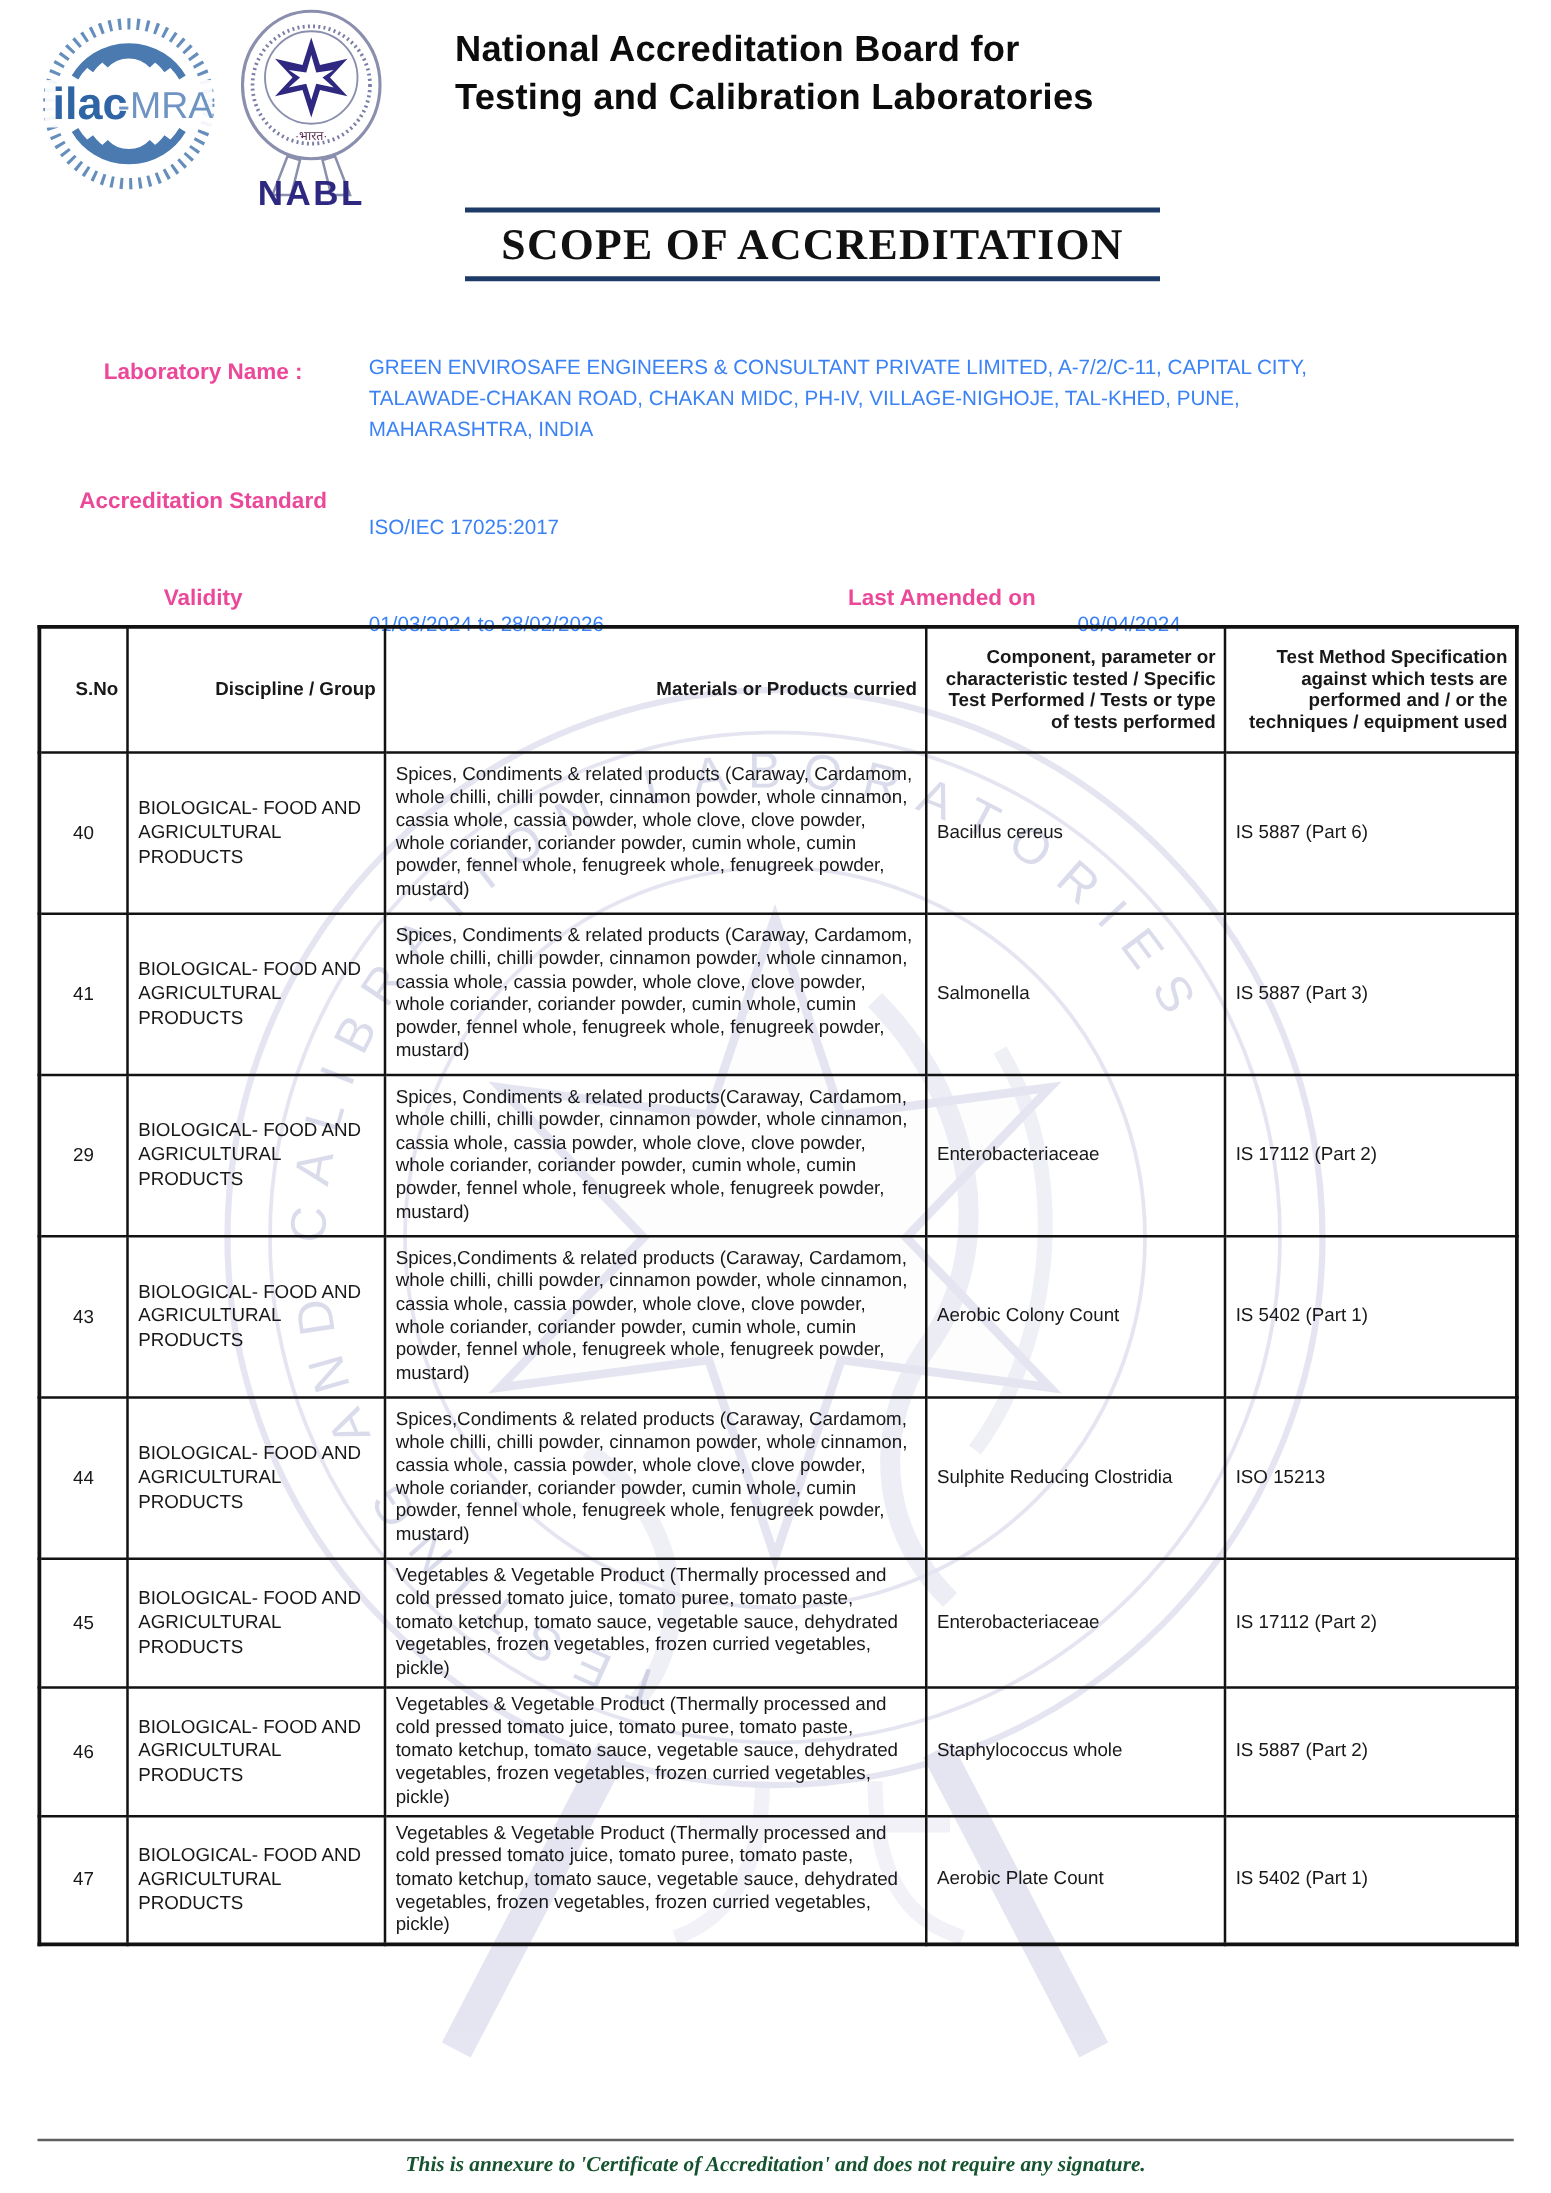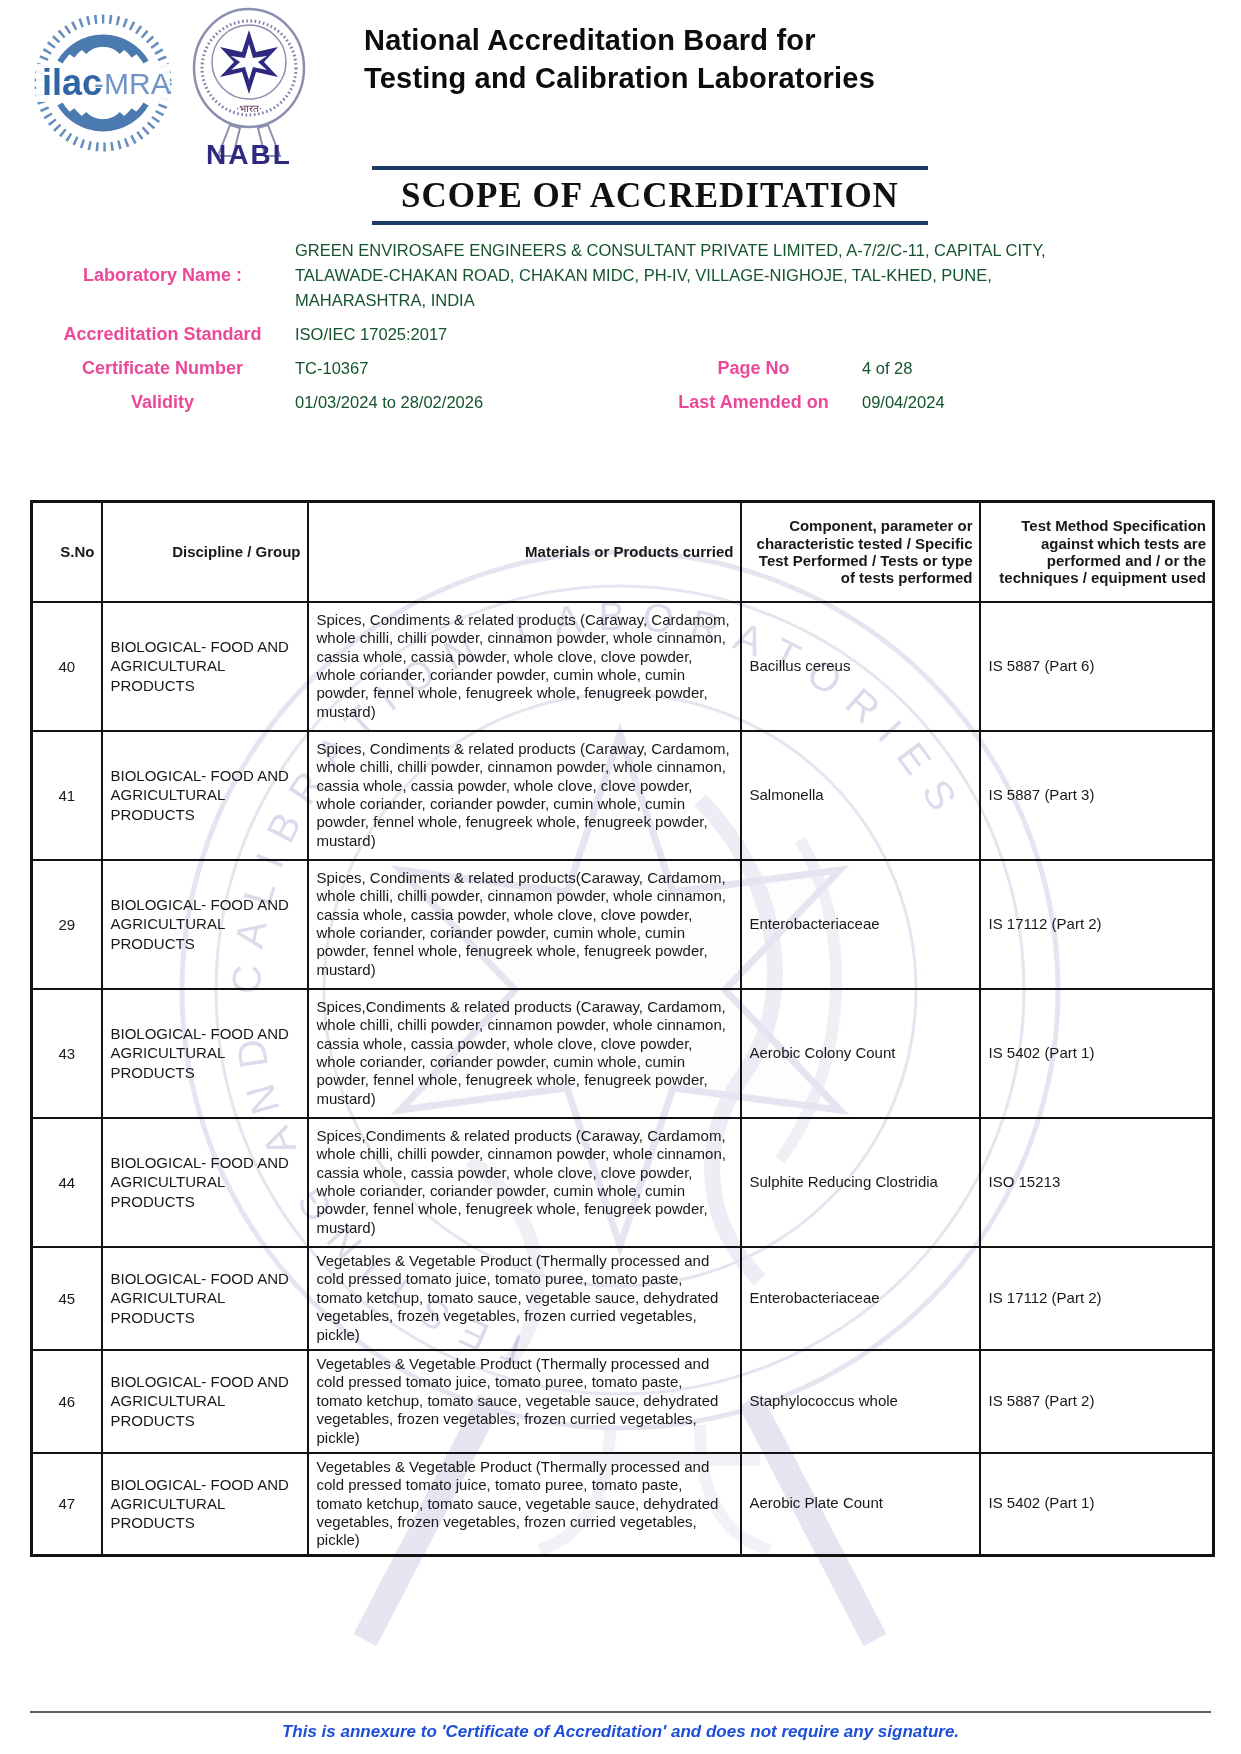--- a/index.html
+++ b/index.html
@@ -34,21 +34,21 @@
     padding:6px 0 5px 0;
   }
 
   
   .details { position:absolute; left:30px; top:238px; width:1181px; }
   .detail-row {
     display:grid; grid-template-columns:265px 350px 217px 1fr;
     align-items:center; margin-bottom:9px;
   }
   .detail-label { font-weight:bold; font-size:18px; color:#ec4899;text-align:center; }
-  .detail-value { font-size:16.5px; line-height:25px; color:#14532d; }
+  .detail-value { font-size:16.5px; line-height:25px; color:#3b82f6;margin-top:44px; }
   .lab-name-value { grid-column:2 / 5; max-width:778px; }
 
   
   .scope-table-wrap { position:absolute; left:30px; top:500px; width:1182px; }
   table.scope {
     width:100%; table-layout:fixed; border-collapse:collapse;
     border:3px solid #121212;
   }
   table.scope th, table.scope td {
     border:2px solid #121212; color:#181818; overflow:hidden;
@@ -66,22 +66,22 @@
   td.component  { line-height:1.25; }
   td.method     { line-height:1.25; }
 
   
   .footer-rule {
     position:absolute; left:30px; top:1711px; width:1181px;
     border-top:2px solid #5f5f5f;
   }
   .footer-note {
     position:absolute; left:0; top:1722px; width:1241px; text-align:center;
-    font-family:Liberation Sans, sans-serif;
-    font-weight:bold; font-style:italic; font-size:17px; color:#1d4ed8;
+    font-family:Liberation Serif, serif;
+    font-weight:bold; font-style:italic; font-size:17px; color:#14532d;
   }
 </style>
 </head>
 <body>
 
 <svg class="watermark" viewBox="0 0 980 1140">
   <g fill="none" stroke="#7d82b8" opacity="0.20">
     <circle cx="480" cy="470" r="438" stroke-width="5"></circle>
     <circle cx="480" cy="470" r="404" stroke-width="3"></circle>
     <circle cx="480" cy="470" r="296" stroke-width="3"></circle>
@@ -144,26 +144,20 @@
   </div>
 
   <div class="details">
     <div class="detail-row">
       <div class="detail-label">Laboratory Name :</div>
       <div class="detail-value lab-name-value">GREEN ENVIROSAFE ENGINEERS &amp; CONSULTANT PRIVATE LIMITED, A-7/2/C-11, CAPITAL CITY, TALAWADE-CHAKAN ROAD, CHAKAN MIDC, PH-IV, VILLAGE-NIGHOJE, TAL-KHED, PUNE, MAHARASHTRA, INDIA</div>
     </div>
     <div class="detail-row">
       <div class="detail-label">Accreditation Standard</div>
       <div class="detail-value">ISO/IEC 17025:2017</div>
-    </div>
-    <div class="detail-row">
-      <div class="detail-label">Certificate Number</div>
-      <div class="detail-value">TC-10367</div>
-      <div class="detail-label">Page No</div>
-      <div class="detail-value">4 of 28</div>
     </div>
     <div class="detail-row">
       <div class="detail-label">Validity</div>
       <div class="detail-value">01/03/2024 to 28/02/2026</div>
       <div class="detail-label">Last Amended on</div>
       <div class="detail-value">09/04/2024</div>
     </div>
   </div>
 
   <div class="scope-table-wrap">

